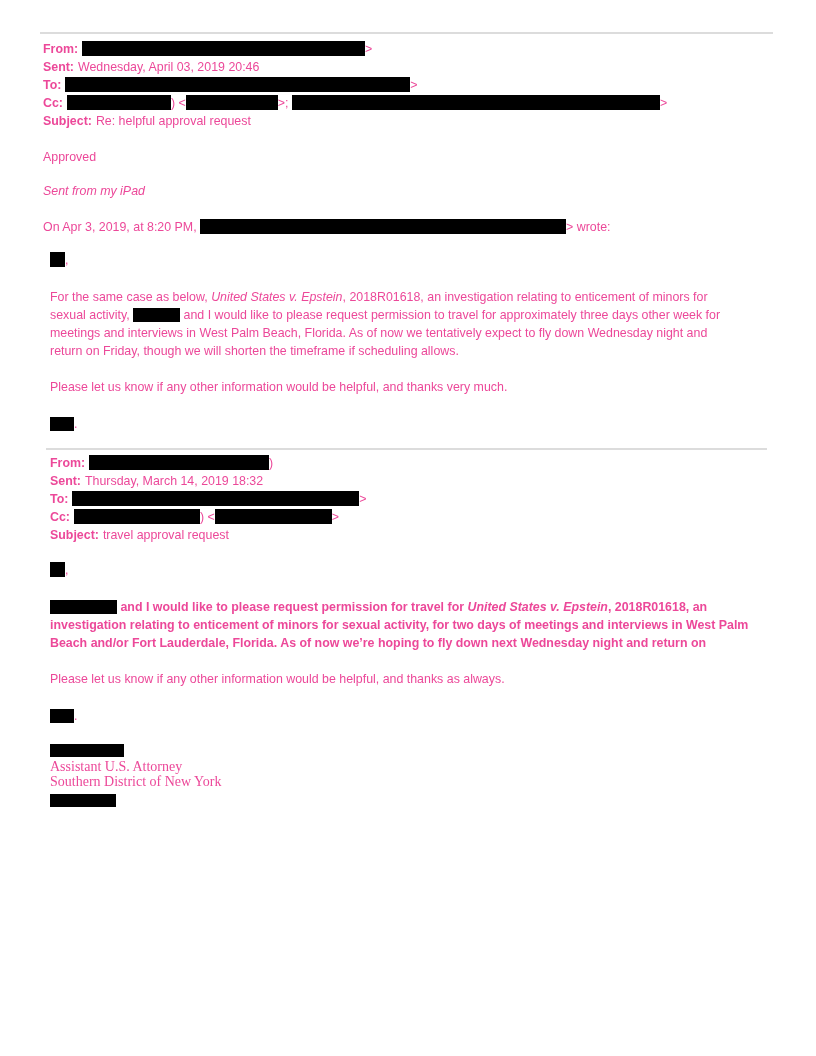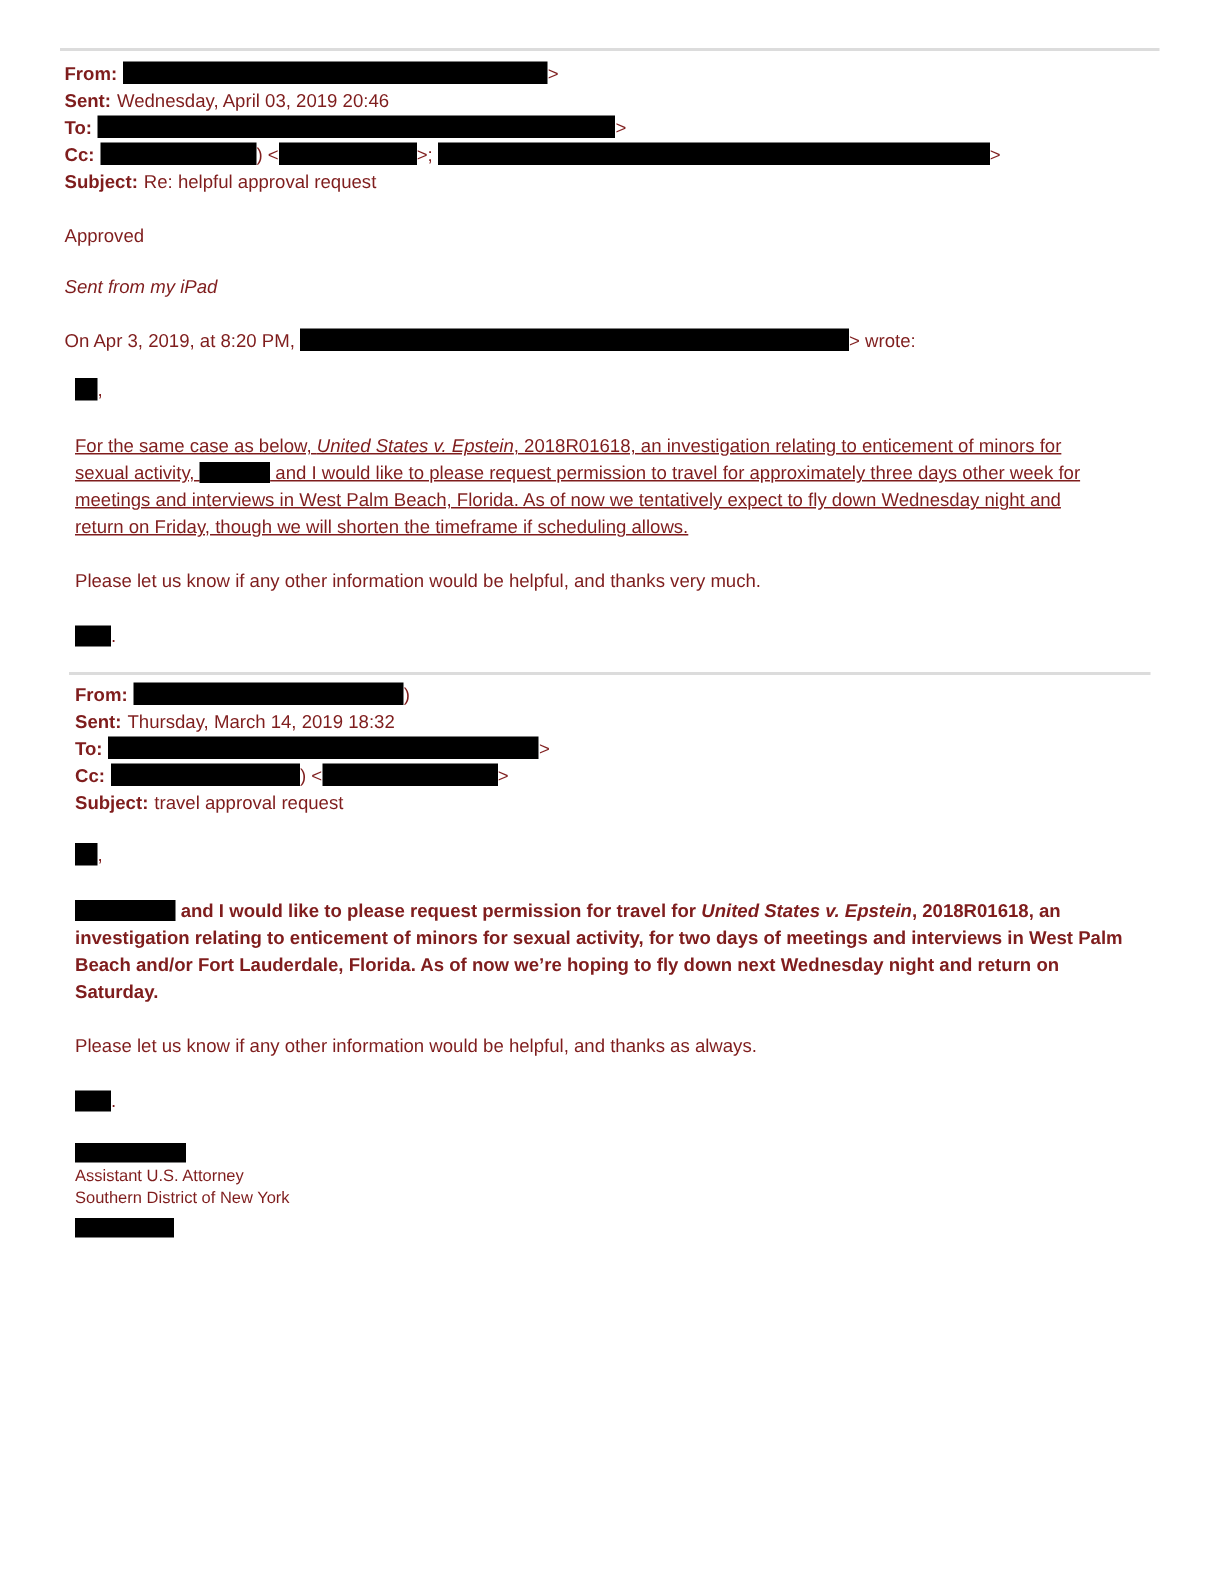--- a/index.html
+++ b/index.html
@@ -1,20 +1,20 @@
 <!DOCTYPE html>
 <html><head>
 <meta charset="utf-8">
 <style>
   html,body { margin:0; padding:0; background:#ffffff; }
   .page {
     position:relative;
     width:816px; height:1056px;
     background:#ffffff;
-    color:#7f1d1d;
+    color:#ec4899;
     font-family:"Liberation Sans", sans-serif;
     font-size:12.4px;
     line-height:18px;
     overflow:hidden;
     box-sizing:border-box;
     padding-left:43px; padding-right:40px;
   }
   .rule {
     border:none; border-top:2px solid #dcdcdc;
     margin:0; height:0;
@@ -31,30 +31,30 @@
     vertical-align:-3px;
   }
   .redact.body { height:14px; }
   .redact-block { display:block; background:#000000; }
   .hdr1 { margin-top:6px; }
   .approved { margin-top:18px; }
   .sentfrom { margin-top:16px;font-style:italic; }
   .quoteintro { margin-top:18px; }
   .quoted { margin-left:7px; }
   .greet1 { margin-top:15px; }
-  .para1 { margin-top:19px;text-decoration:underline; }
+  .para1 { margin-top:19px; }
   .closing1 { margin-top:18px; }
   .signoff1 { margin-top:19px; }
   .hdr2 { margin-top:4px; }
   .greet2 { margin-top:17px; }
   .para2 { margin-top:19px;font-weight:bold; }
   .closing2 { margin-top:18px; }
   .signoff2 { margin-top:19px; }
   .sig-bar1 { width:74px; height:13px; margin-top:19px; }
-  .sig-small { font-size:11px; line-height:15px; margin-top:2px; }
+  .sig-small { font-size:14px; line-height:15px; margin-top:2px;font-family:Liberation Serif, serif; }
   .sig-bar2 { width:66px; height:13px; margin-top:5px; }
 </style>
 </head>
 <body>
 
 <div class="page">
 
   <hr class="rule" id="rule1">
 
   <div class="hdr1">
@@ -128,21 +128,20 @@
     <div class="tline greet2">
       <span class="redact body" style="width:15px;height:15px"></span><span>,</span>
     </div>
 
     <div class="para2">
       <div class="tline">
         <span class="redact body" style="width:67px"></span><span> and I would like to please request permission for travel for </span><span class="i">United States v. Epstein</span><span>, 2018R01618, an</span>
       </div>
       <div class="tline">investigation relating to enticement of minors for sexual activity, for two days of meetings and interviews in West Palm</div>
       <div class="tline">Beach and/or Fort Lauderdale, Florida.  As of now we’re hoping to fly down next Wednesday night and return on</div>
-      <div class="tline">Saturday.</div>
     </div>
 
     <div class="tline closing2">Please let us know if any other information would be helpful, and thanks as always.</div>
 
     <div class="tline signoff2">
       <span class="redact body" style="width:24px"></span><span>.</span>
     </div>
 
     <div>
       <div class="redact-block sig-bar1"></div>

